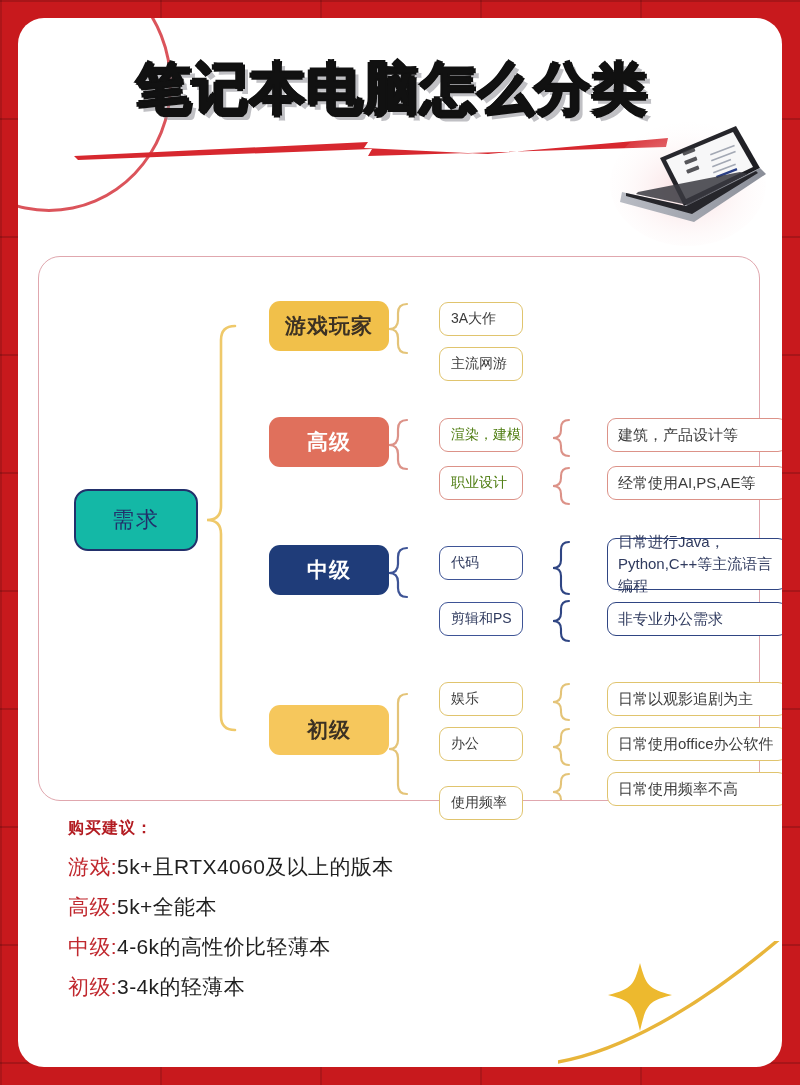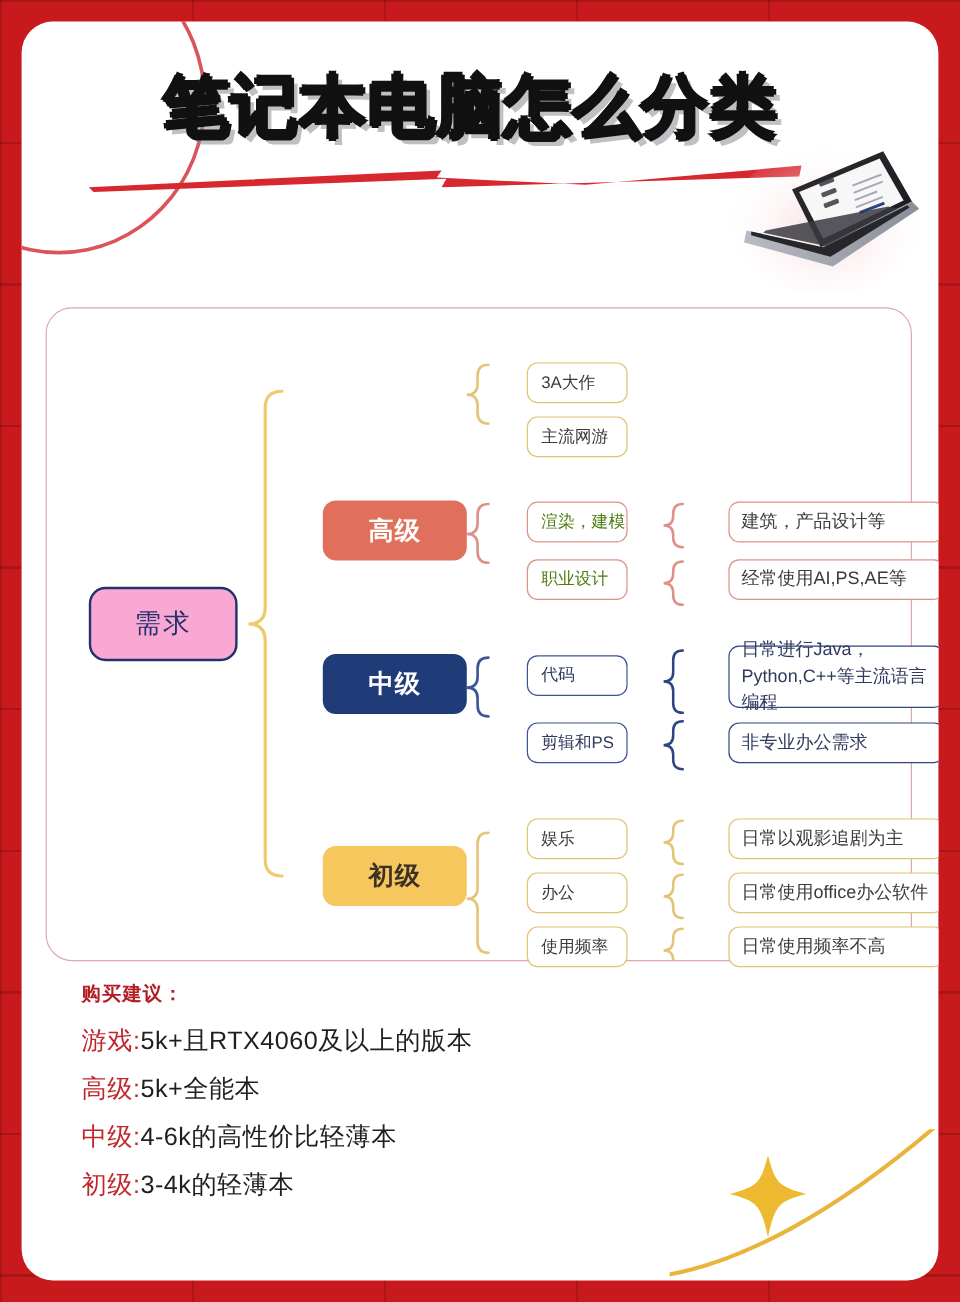--- a/index.html
+++ b/index.html
@@ -96,21 +96,21 @@
     font-size:15px;
     border-radius:9px;
     white-space:pre;
   }
 
   
   .root{
     left:35px;top:232px;width:124px;height:62px;
     border:2.4px solid #22306b;
     border-radius:14px;
-    background:#f9a8d4;
+    background:#14b8a6;
     color:#22306b;
     font-size:22px;
     justify-content:center;
     letter-spacing:2px;
   }
 
   
   .l2{
     width:120px;height:50px;
     justify-content:center;
@@ -248,39 +248,40 @@
           <path d="M530,285 q-8,0 -8,8 L522,303 q0,8 -8,8 q8,0 8,8 L522,329 q0,8 8,8" stroke="#2f4583"></path>
           <path d="M530,344 q-8,0 -8,8 L522,356 q0,8 -8,8 q8,0 8,8 L522,376 q0,8 8,8" stroke="#2f4583"></path>
           <path d="M530,427 q-8,0 -8,8 L522,437 q0,8 -8,8 q8,0 8,8 L522,455 q0,8 8,8" stroke="#e4c478"></path>
           <path d="M530,472 q-8,0 -8,8 L522,482 q0,8 -8,8 q8,0 8,8 L522,500 q0,8 8,8" stroke="#e4c478"></path>
           <path d="M530,517 q-8,0 -8,8 L522,527 q0,8 -8,8 q8,0 8,8 L522,545 q0,8 8,8" stroke="#e4c478"></path>
         </g>
       </svg>
 
       <div class="node root">需求</div>
 
+      <div class="node l2 game">游戏玩家</div>
       <div class="node l3 y" style="top:45px;">3A大作</div>
       <div class="node l3 y" style="top:90px;">主流网游</div>
 
       <div class="node l2 senior">高级</div>
       <div class="node l3 r" style="top:161px;">渲染，建模</div>
       <div class="node l3 r" style="top:209px;">职业设计</div>
       <div class="node l4 r" style="top:161px;height:34px;">建筑，产品设计等</div>
       <div class="node l4 r" style="top:209px;height:34px;">经常使用AI,PS,AE等</div>
 
       <div class="node l2 middle">中级</div>
       <div class="node l3 b" style="top:289px;">代码</div>
       <div class="node l3 b" style="top:345px;">剪辑和PS</div>
       <div class="node l4 b" style="top:281px;height:52px;">日常进行Java，Python,C++等主流语言编程</div>
       <div class="node l4 b" style="top:345px;height:34px;">非专业办公需求</div>
 
       <div class="node l2 junior">初级</div>
       <div class="node l3 y" style="top:425px;">娱乐</div>
       <div class="node l3 y" style="top:470px;">办公</div>
-      <div class="node l3 y" style="top:515px;">使用频率</div>
+      <div class="node l3 y" style="top:529px;">使用频率</div>
       <div class="node l4 y" style="top:425px;height:34px;">日常以观影追剧为主</div>
       <div class="node l4 y" style="top:515px;height:34px;">日常使用频率不高</div>
       <div class="node l4 y" style="top:470px;height:34px;">日常使用office办公软件</div>
 
     </div>
   </div>
 
   <div class="advice">
     <h3>购买建议：</h3>
     <div class="line">

